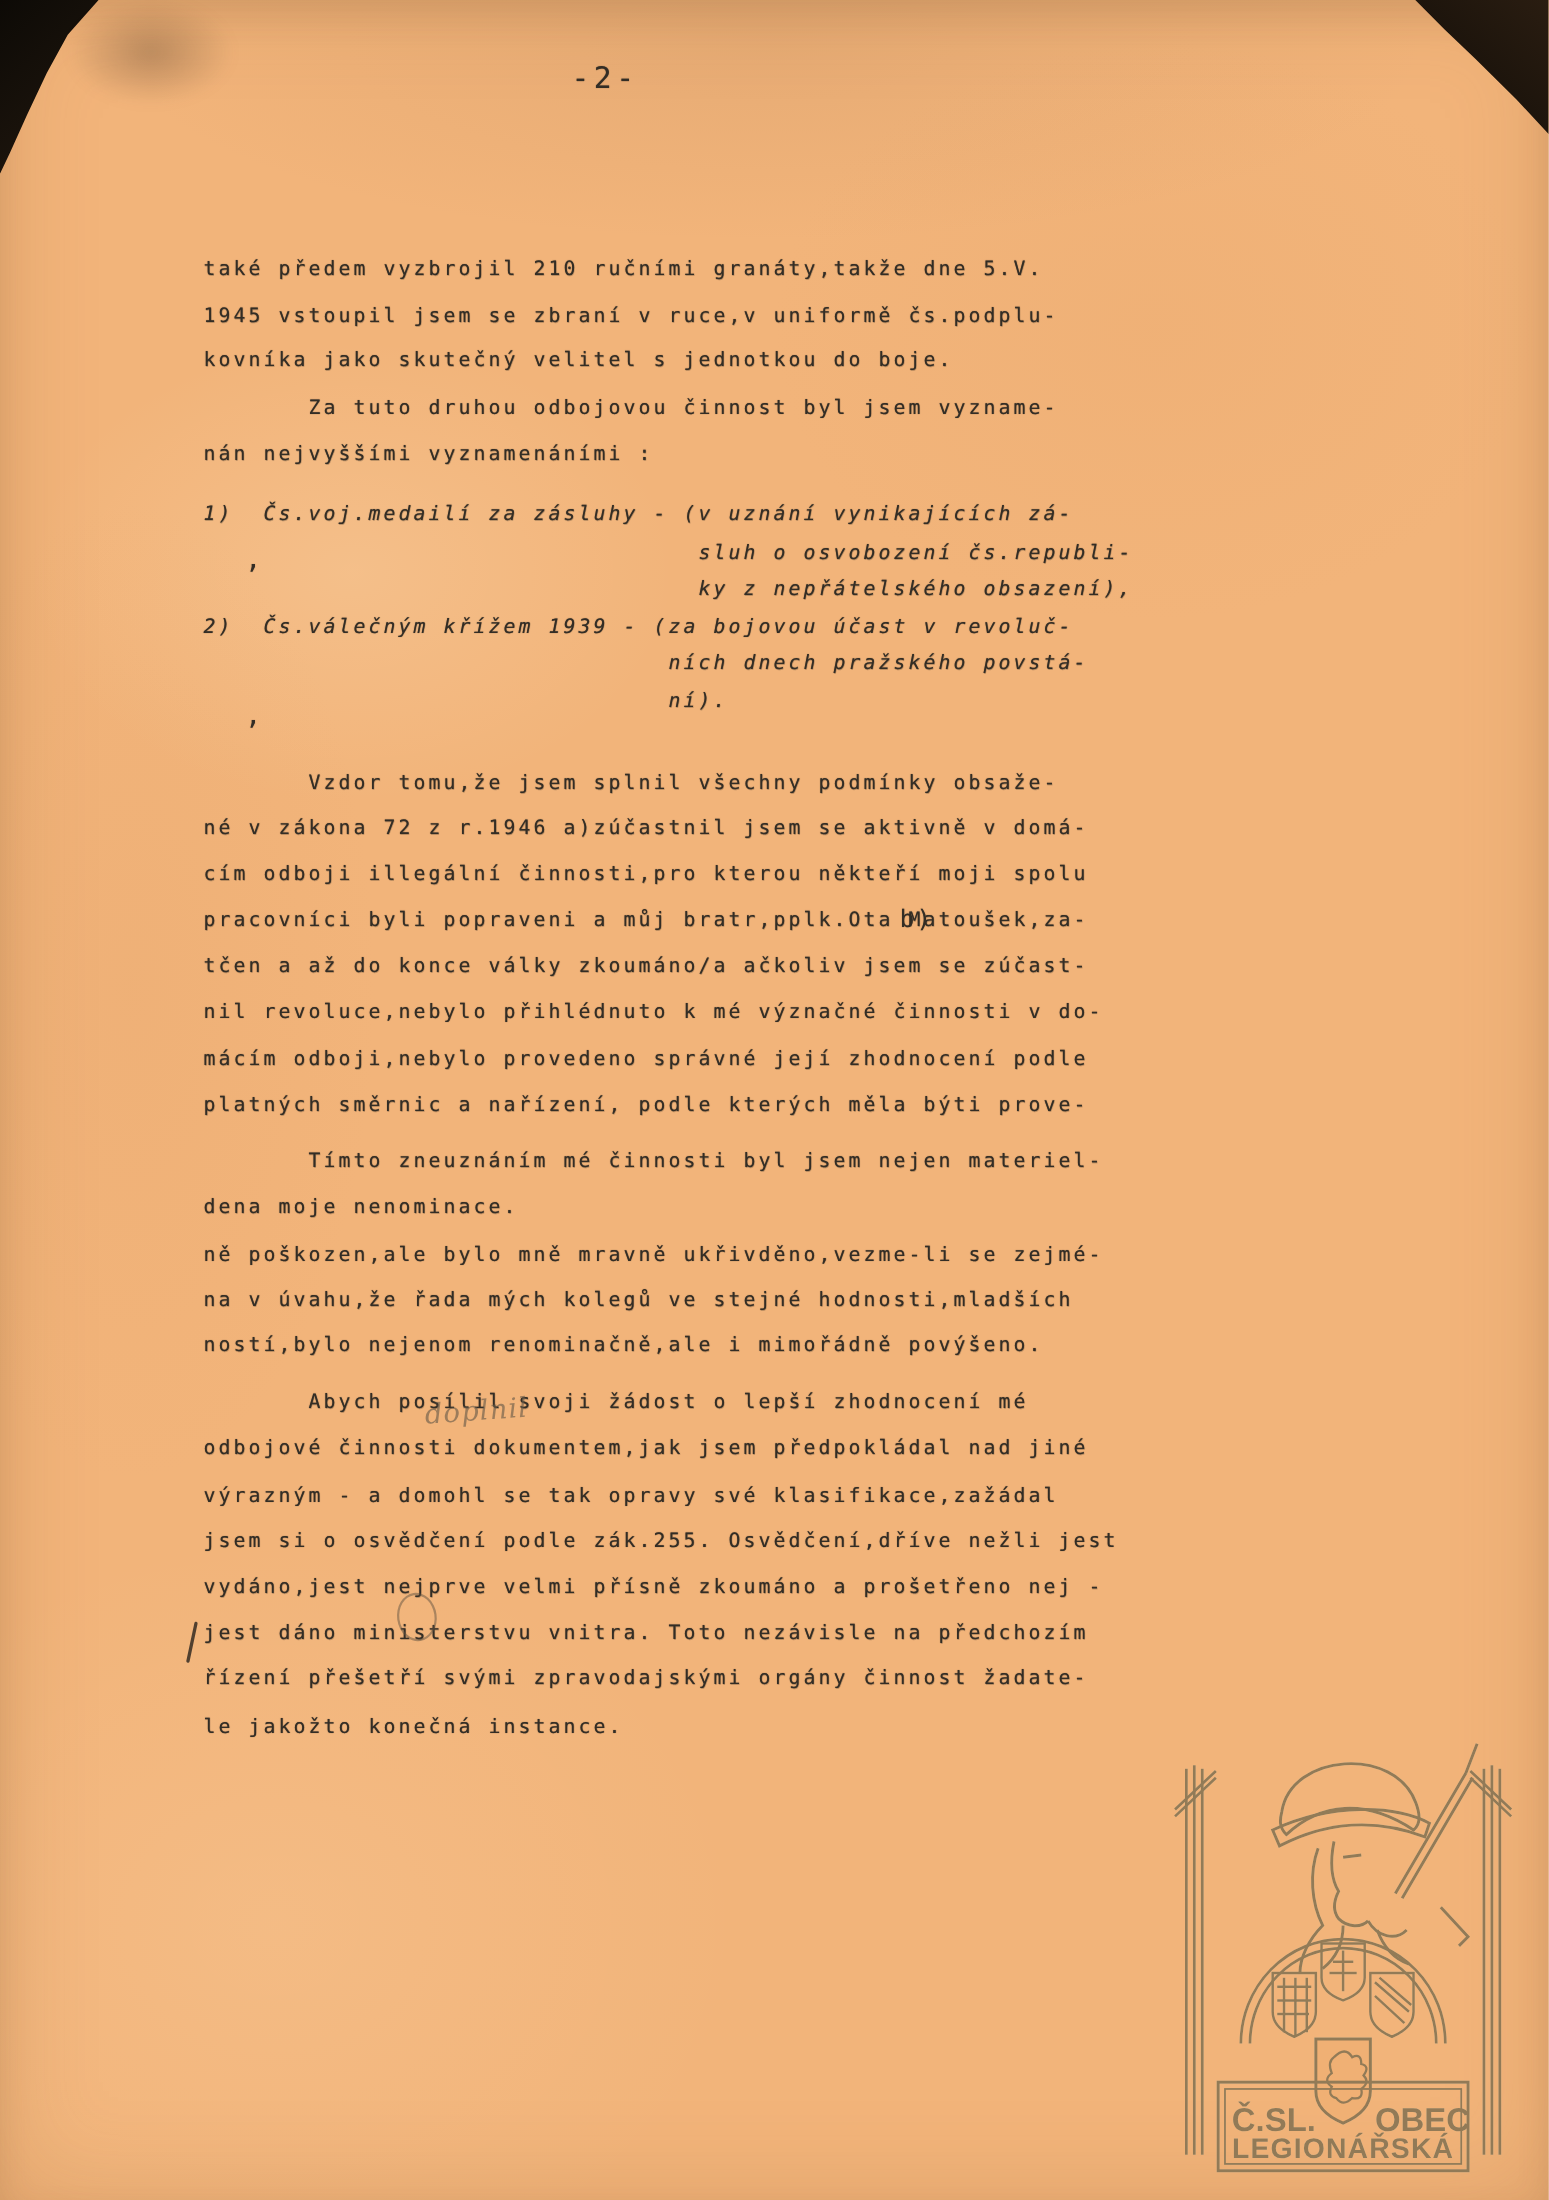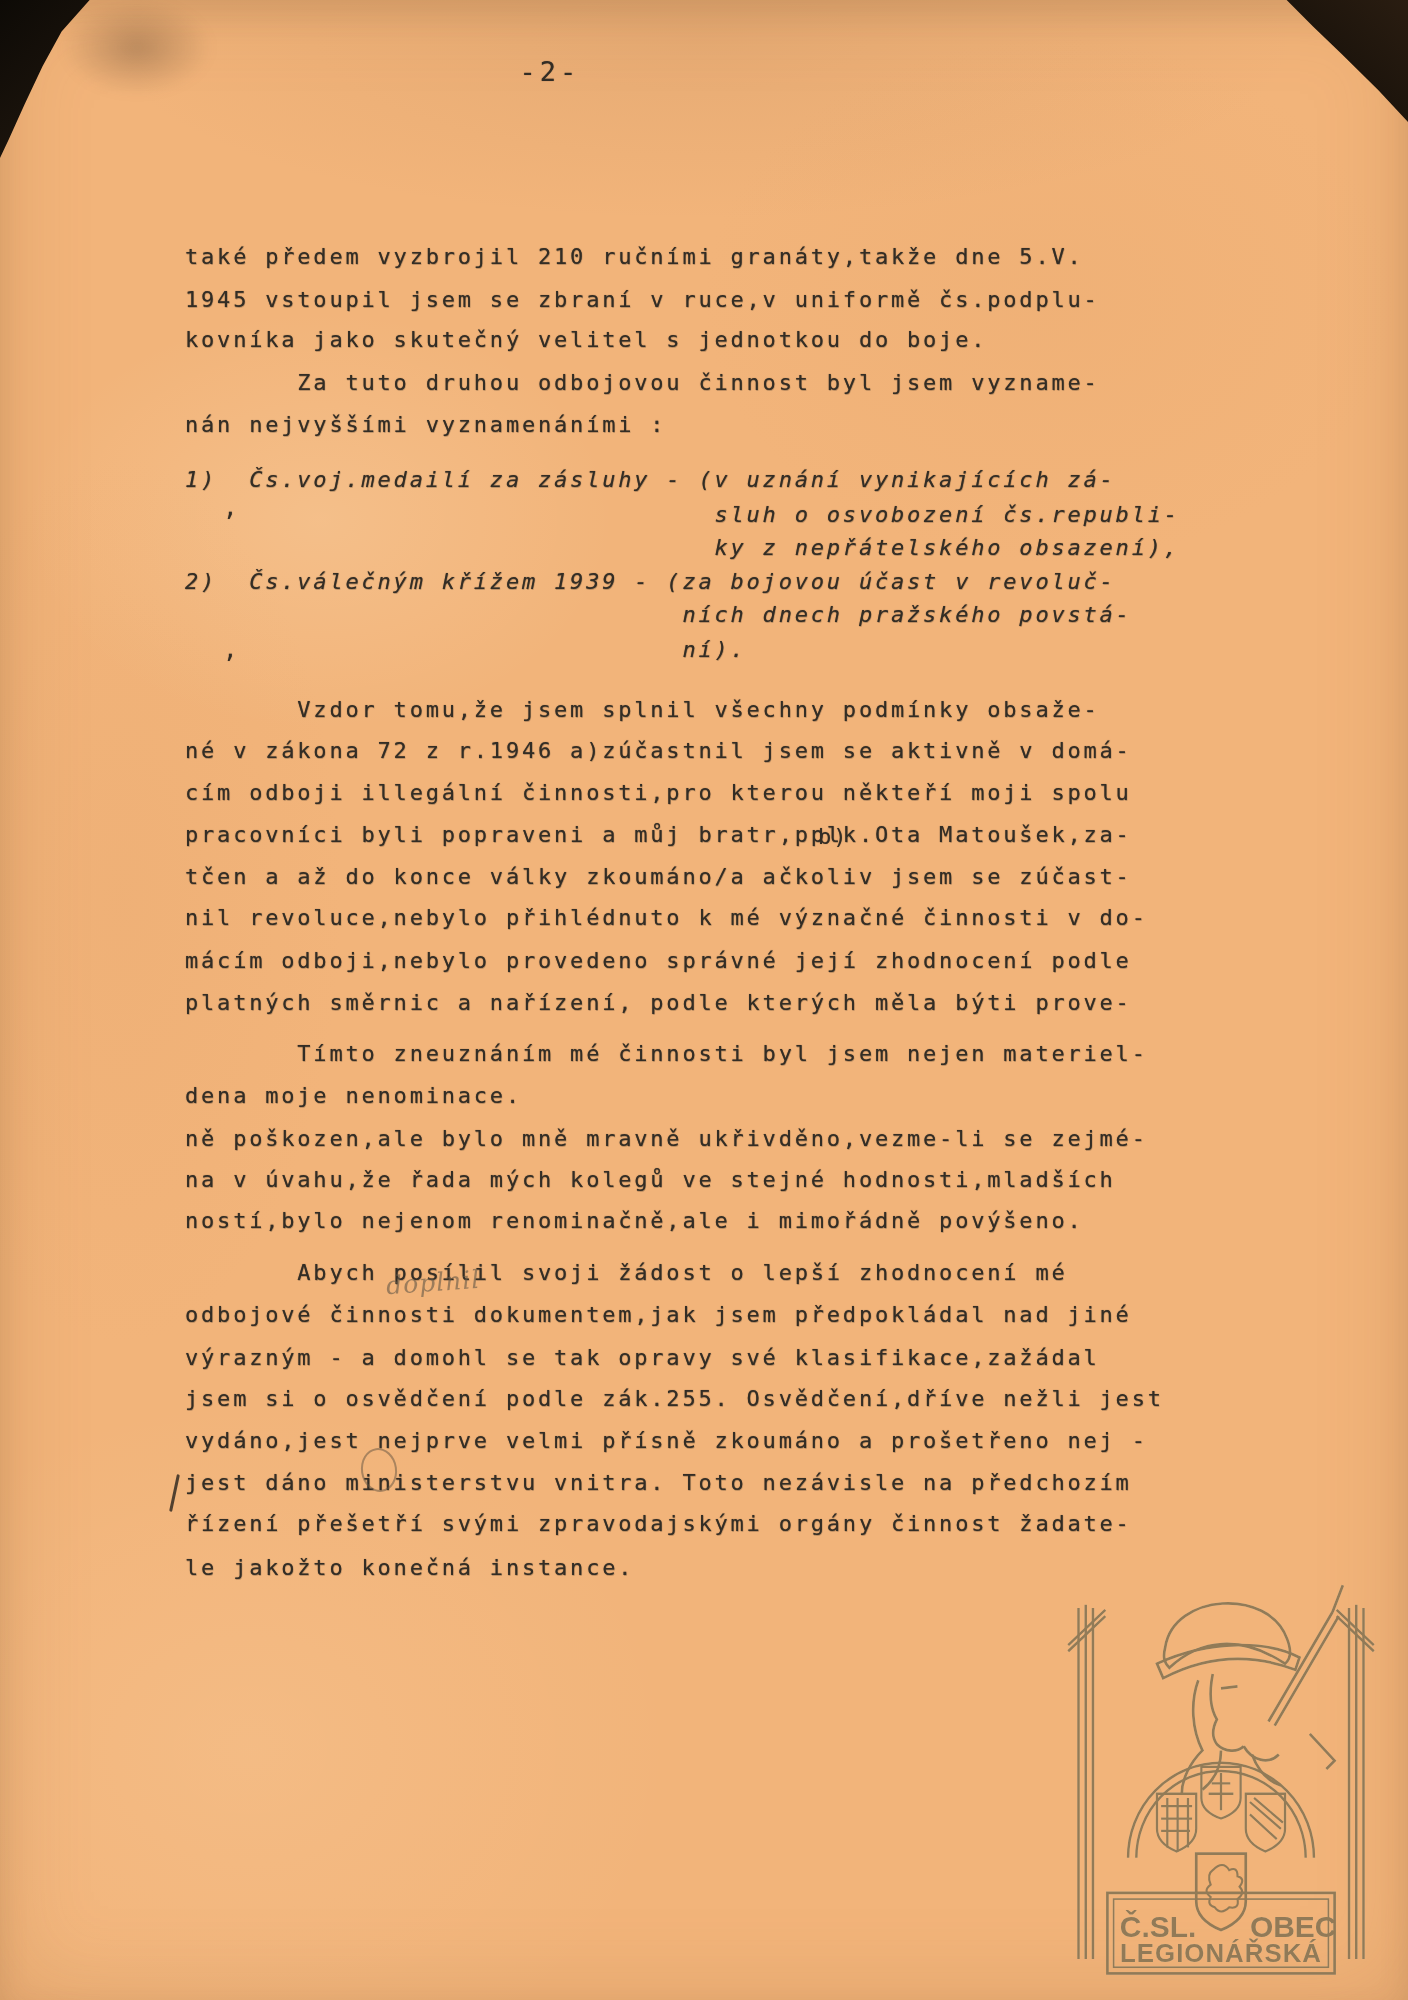--- a/index.html
+++ b/index.html
@@ -35,30 +35,30 @@
     background:radial-gradient(closest-side, rgba(90,65,45,0.35), transparent);
     filter:blur(6px);
   }
   .page-number{
     position:absolute;left:505px;top:56px;width:90px;text-align:center;
     font-size:27px;letter-spacing:4px;color:#332d25;
     text-shadow:0 0 1px rgba(51,45,37,.6);
   }
   
   .text-block{
-    position:absolute;left:185px;top:236px;width:1190px;
-    font-size:22px;letter-spacing:2.8px;color:#332d25;
+    position:absolute;left:185px;top:224px;width:1190px;
+    font-size:18px;letter-spacing:2.8px;color:#332d25;
     text-shadow:0 0 1px rgba(51,45,37,.62), .5px .8px 0 rgba(51,45,37,.22);
     z-index:3;
   }
   .line{white-space:pre;height:42px;line-height:42px;}
   .line.list{height:34px;line-height:34px;font-style:italic;}
   .line.gap-sm{margin-top:9px;}
   .line.gap-md{margin-top:17px;}
-  .line.gap-lg{margin-top:21px;}
+  .line.gap-lg{margin-top:35px;}
   .line:nth-child(5n+2){transform:translateY(1px);}
   .line:nth-child(7n+3){transform:translateY(-1px);}
   
   .ann{position:absolute;z-index:4;color:#332d25;}
   .sup-b{left:818px;top:824px;font-size:22px;letter-spacing:2px;
     text-shadow:0 0 1px rgba(51,45,37,.6);}
   .stray{font-size:24px;text-shadow:0 0 1px rgba(51,45,37,.5);}
   .stray-1{left:223px;top:494px;}
   .stray-2{left:223px;top:636px;}
   .pencil-note{

